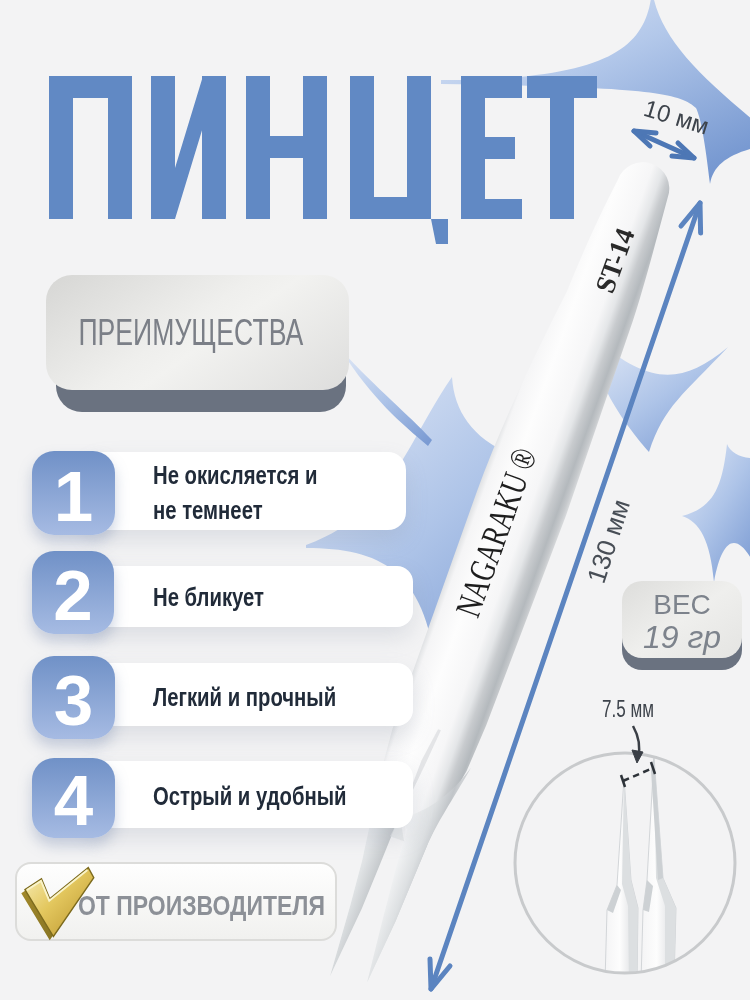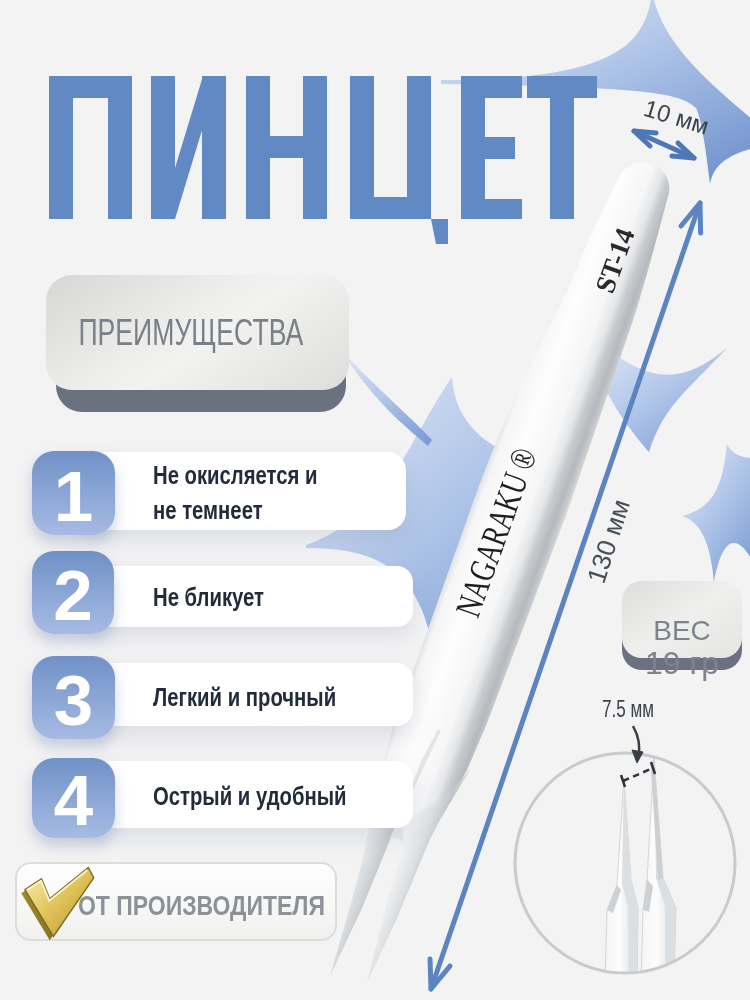--- a/index.html
+++ b/index.html
@@ -200,21 +200,21 @@
 
 <div class="abs" style="left:153px;top:781px;font-size:26px;color:#212b39;font-weight:bold;transform:scaleX(0.78);transform-origin:left top;white-space:nowrap;">Острый и удобный</div>
 
 <div class="abs" style="left:32px;top:758px;width:83px;height:80px;border-radius:22px;background:linear-gradient(180deg,#7091c7,#a6bbe3);box-shadow:0 8px 14px rgba(110,130,170,0.35);"></div>
 <div class="abs" style="left:32px;top:766px;width:83px;text-align:center;font-size:71px;line-height:70px;font-weight:bold;color:#fff;">4</div>
 
 <div class="abs" style="left:622px;top:600px;width:120px;height:70px;border-radius:20px;background:#6a7280;"></div>
 
 <div class="abs" style="left:622px;top:581px;width:120px;height:77px;border-radius:20px;background:linear-gradient(145deg,#dddddb,#efefed 50%,#e4e4e2 100%);"></div>
 
-<div class="abs" style="left:622px;top:588px;width:120px;text-align:center;font-size:28px;line-height:33px;color:#7d838c;margin-top:26px;">ВЕС<br><span style="font-size:32px;">19 гр</span></div>
+<div class="abs" style="left:622px;top:588px;width:120px;text-align:center;font-size:28px;line-height:33px;color:#7d838c;">ВЕС<br><span style="font-size:32px;font-style:italic;">19 гр</span></div>
 
 <div class="abs" style="left:15px;top:862px;width:322px;height:79px;border-radius:16px;background:linear-gradient(180deg,#fefefe,#f1f1ef);border:2px solid #dcdcda;box-sizing:border-box;"></div>
 
 <div class="abs" style="left:78px;top:890px;font-size:28px;font-weight:bold;color:#8c9097;transform:scaleX(0.82);transform-origin:left top;white-space:nowrap;">ОТ ПРОИЗВОДИТЕЛЯ</div>
 
 <svg class="abs" style="left:16px;top:864px" width="84" height="78" viewBox="0 0 90 85">
   <defs>
     <linearGradient id="gold" x1="0" y1="0" x2="1" y2="1">
       <stop offset="0" stop-color="#f9f0bc"></stop>
       <stop offset="0.45" stop-color="#e3c75e"></stop>

